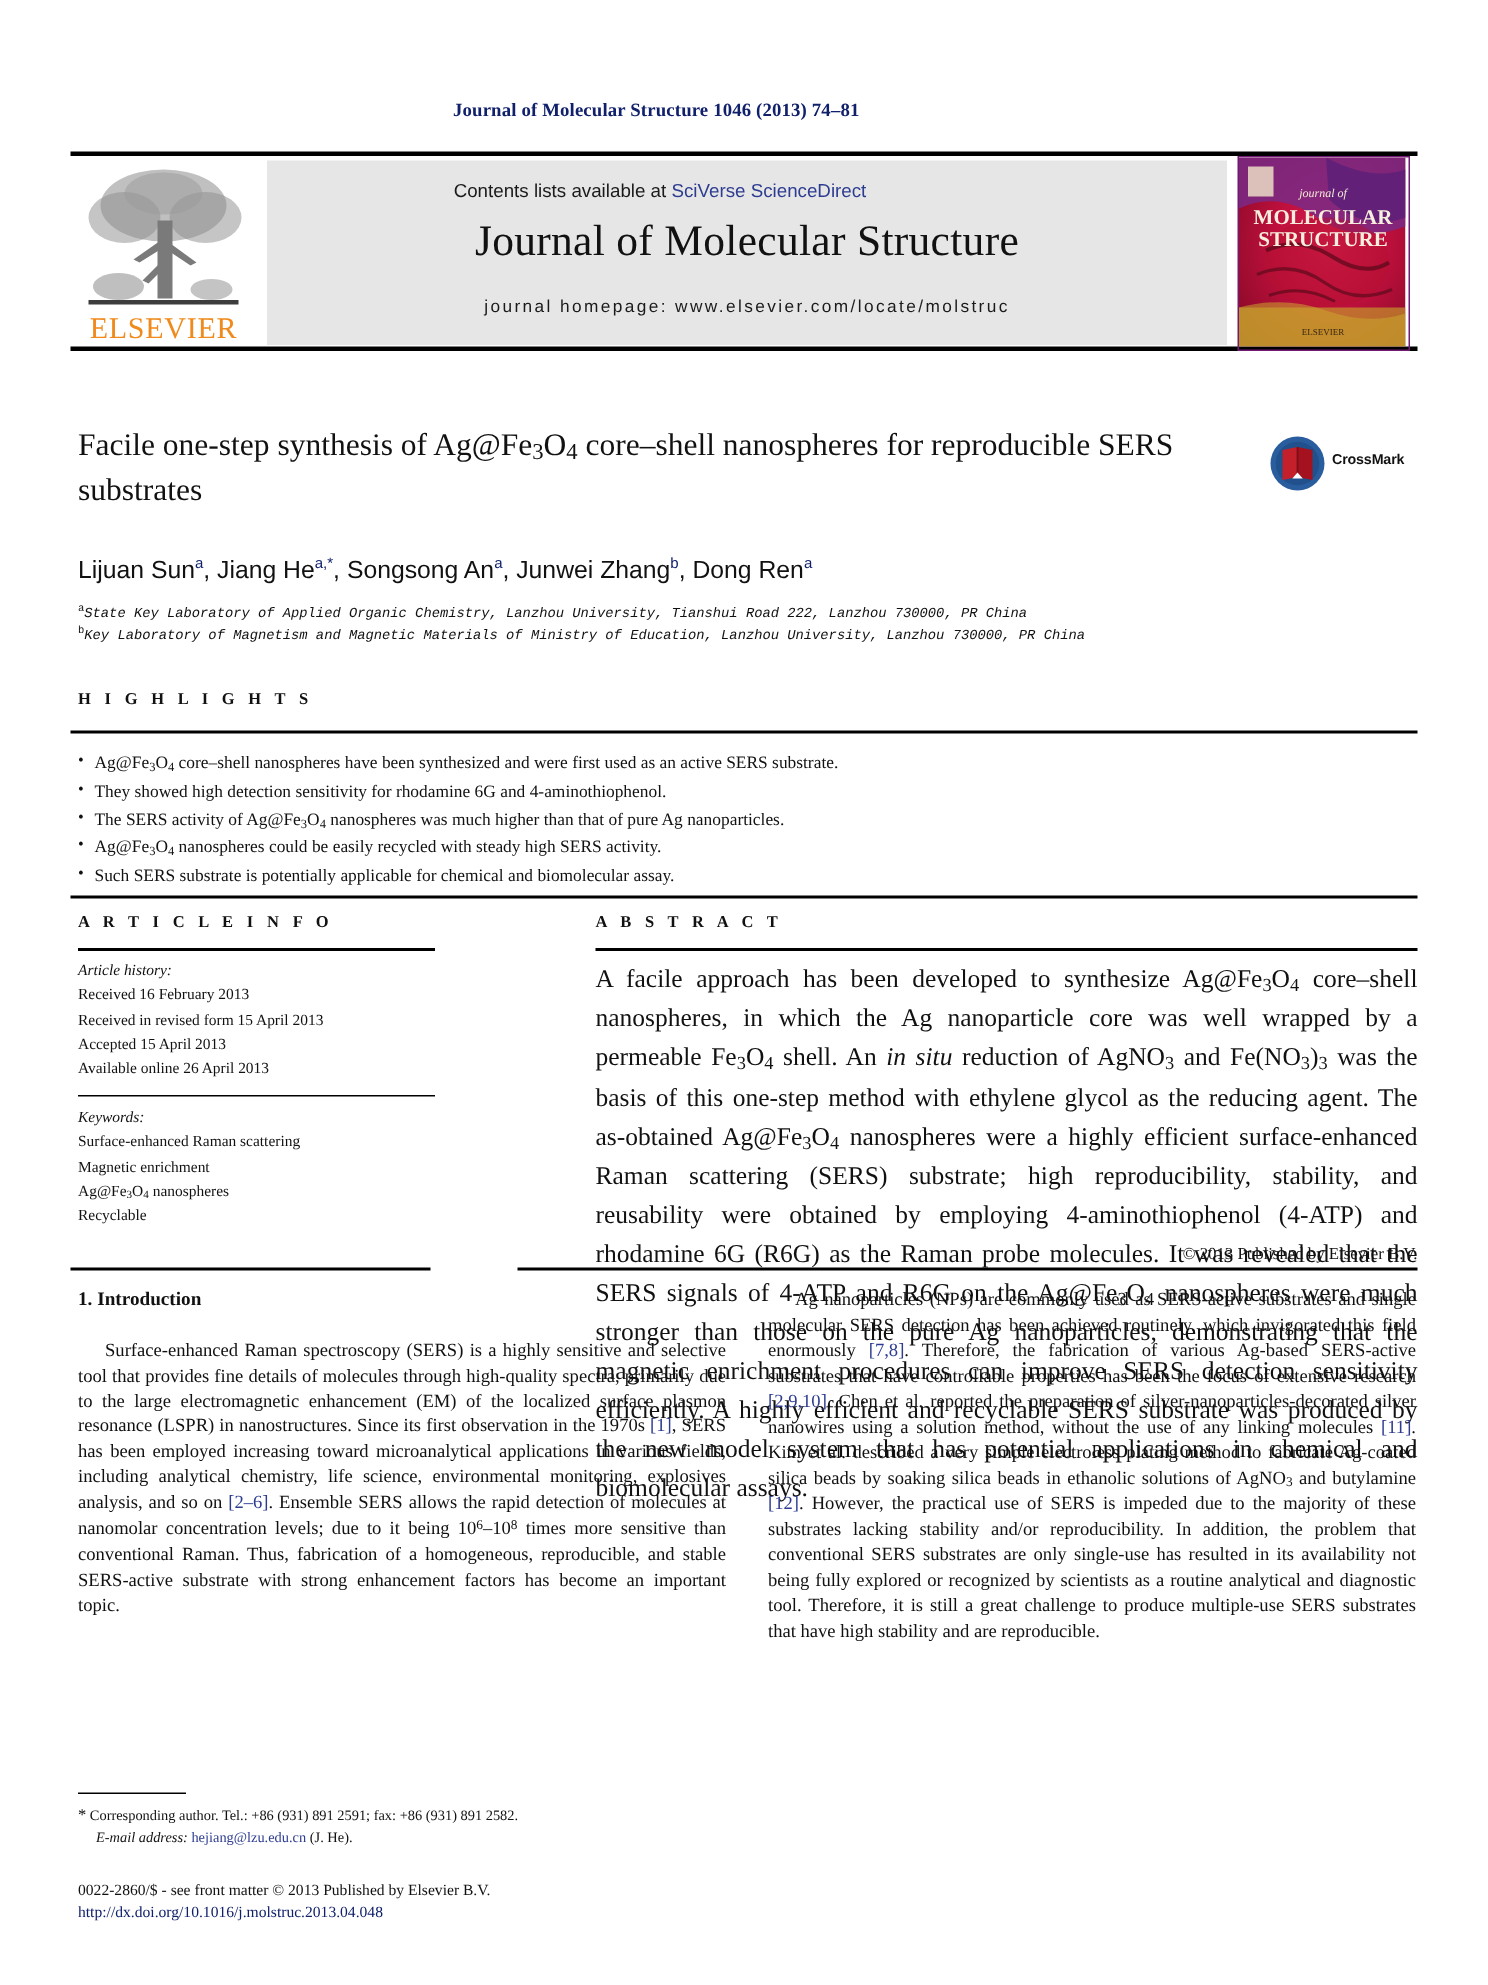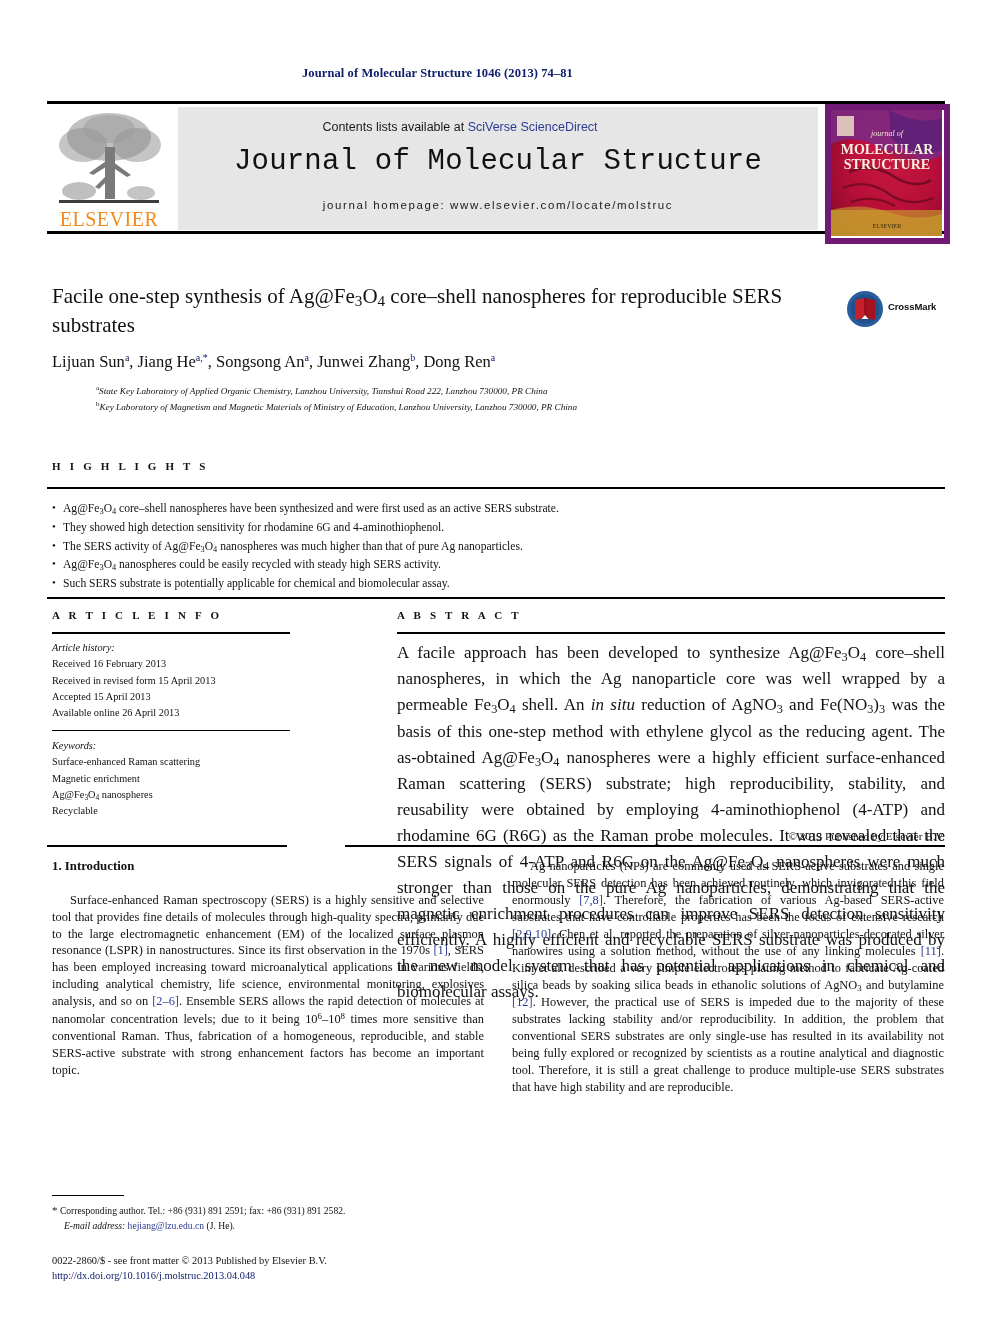--- a/index.html
+++ b/index.html
@@ -39,55 +39,55 @@
     color:#f08a1c;font-family:"Liberation Serif", serif;
     font-size:20px;letter-spacing:.5px;line-height:1;
   }
   .banner{
     position:absolute;left:131px;top:6px;width:640px;height:123px;
     background:#e6e6e6;
   }
   .banner .contents{
     position:absolute;top:13px;left:0;width:524px;text-align:center;
     font-family:"Liberation Sans", sans-serif;
-    font-size:12.5px;color:#1a1a1a;padding-left:20px;
+    font-size:12.5px;color:#1a1a1a;
   }
   .banner .contents .sd{color:#2d3c91;}
   .banner .jtitle{
     position:absolute;top:38px;left:0;width:640px;text-align:center;
-    font-family:Liberation Mono, monospace;
+    font-family:Liberation Serif, serif;
     font-size:29px;color:#111;letter-spacing:.2px;
   }
   .banner .homepage{
     position:absolute;top:92px;left:0;width:640px;text-align:center;
     font-family:"Liberation Sans", sans-serif;
     font-size:11.5px;color:#1a1a1a;letter-spacing:1.6px;
   }
   .cover{
     position:absolute;left:778px;top:3px;width:113px;height:128px;
-    border:6px solid #701a75;overflow:hidden;
+    border:1px solid #701a75;overflow:hidden;
   }
 
   
   .titleblock{position:absolute;left:52px;top:283px;width:770px;}
   .paper-title{
     font-family:"Liberation Serif", serif;
     font-size:21px;line-height:1.27;color:#111;font-weight:normal;
     margin:0;
   }
   .authors{
-    margin-top:13px;
-    font-family:Liberation Serif, serif;
+    margin-top:31px;
+    font-family:Liberation Sans, sans-serif;
     font-size:16.5px;color:#111;
   }
   .authors sup{font-size:10px;color:#10206b;vertical-align:super;}
   .affils{
     margin-top:11px;
-    font-family:Liberation Serif, serif;
-    font-style:italic;font-size:9.2px;line-height:1.52;color:#111;margin-left:44px;
+    font-family:Liberation Mono, monospace;
+    font-style:italic;font-size:9.2px;line-height:1.52;color:#111;
   }
   .affils sup{font-size:7px;font-style:normal;vertical-align:super;}
 
   
   .crossmark{position:absolute;left:846px;top:288px;width:100px;height:44px;}
   .cm-circle{position:absolute;left:0;top:2px;width:38px;height:38px;}
   .cm-label{
     position:absolute;left:42px;top:13px;
     font-family:"Liberation Sans", sans-serif;
     font-size:9.5px;font-weight:bold;color:#111;letter-spacing:-.1px;

